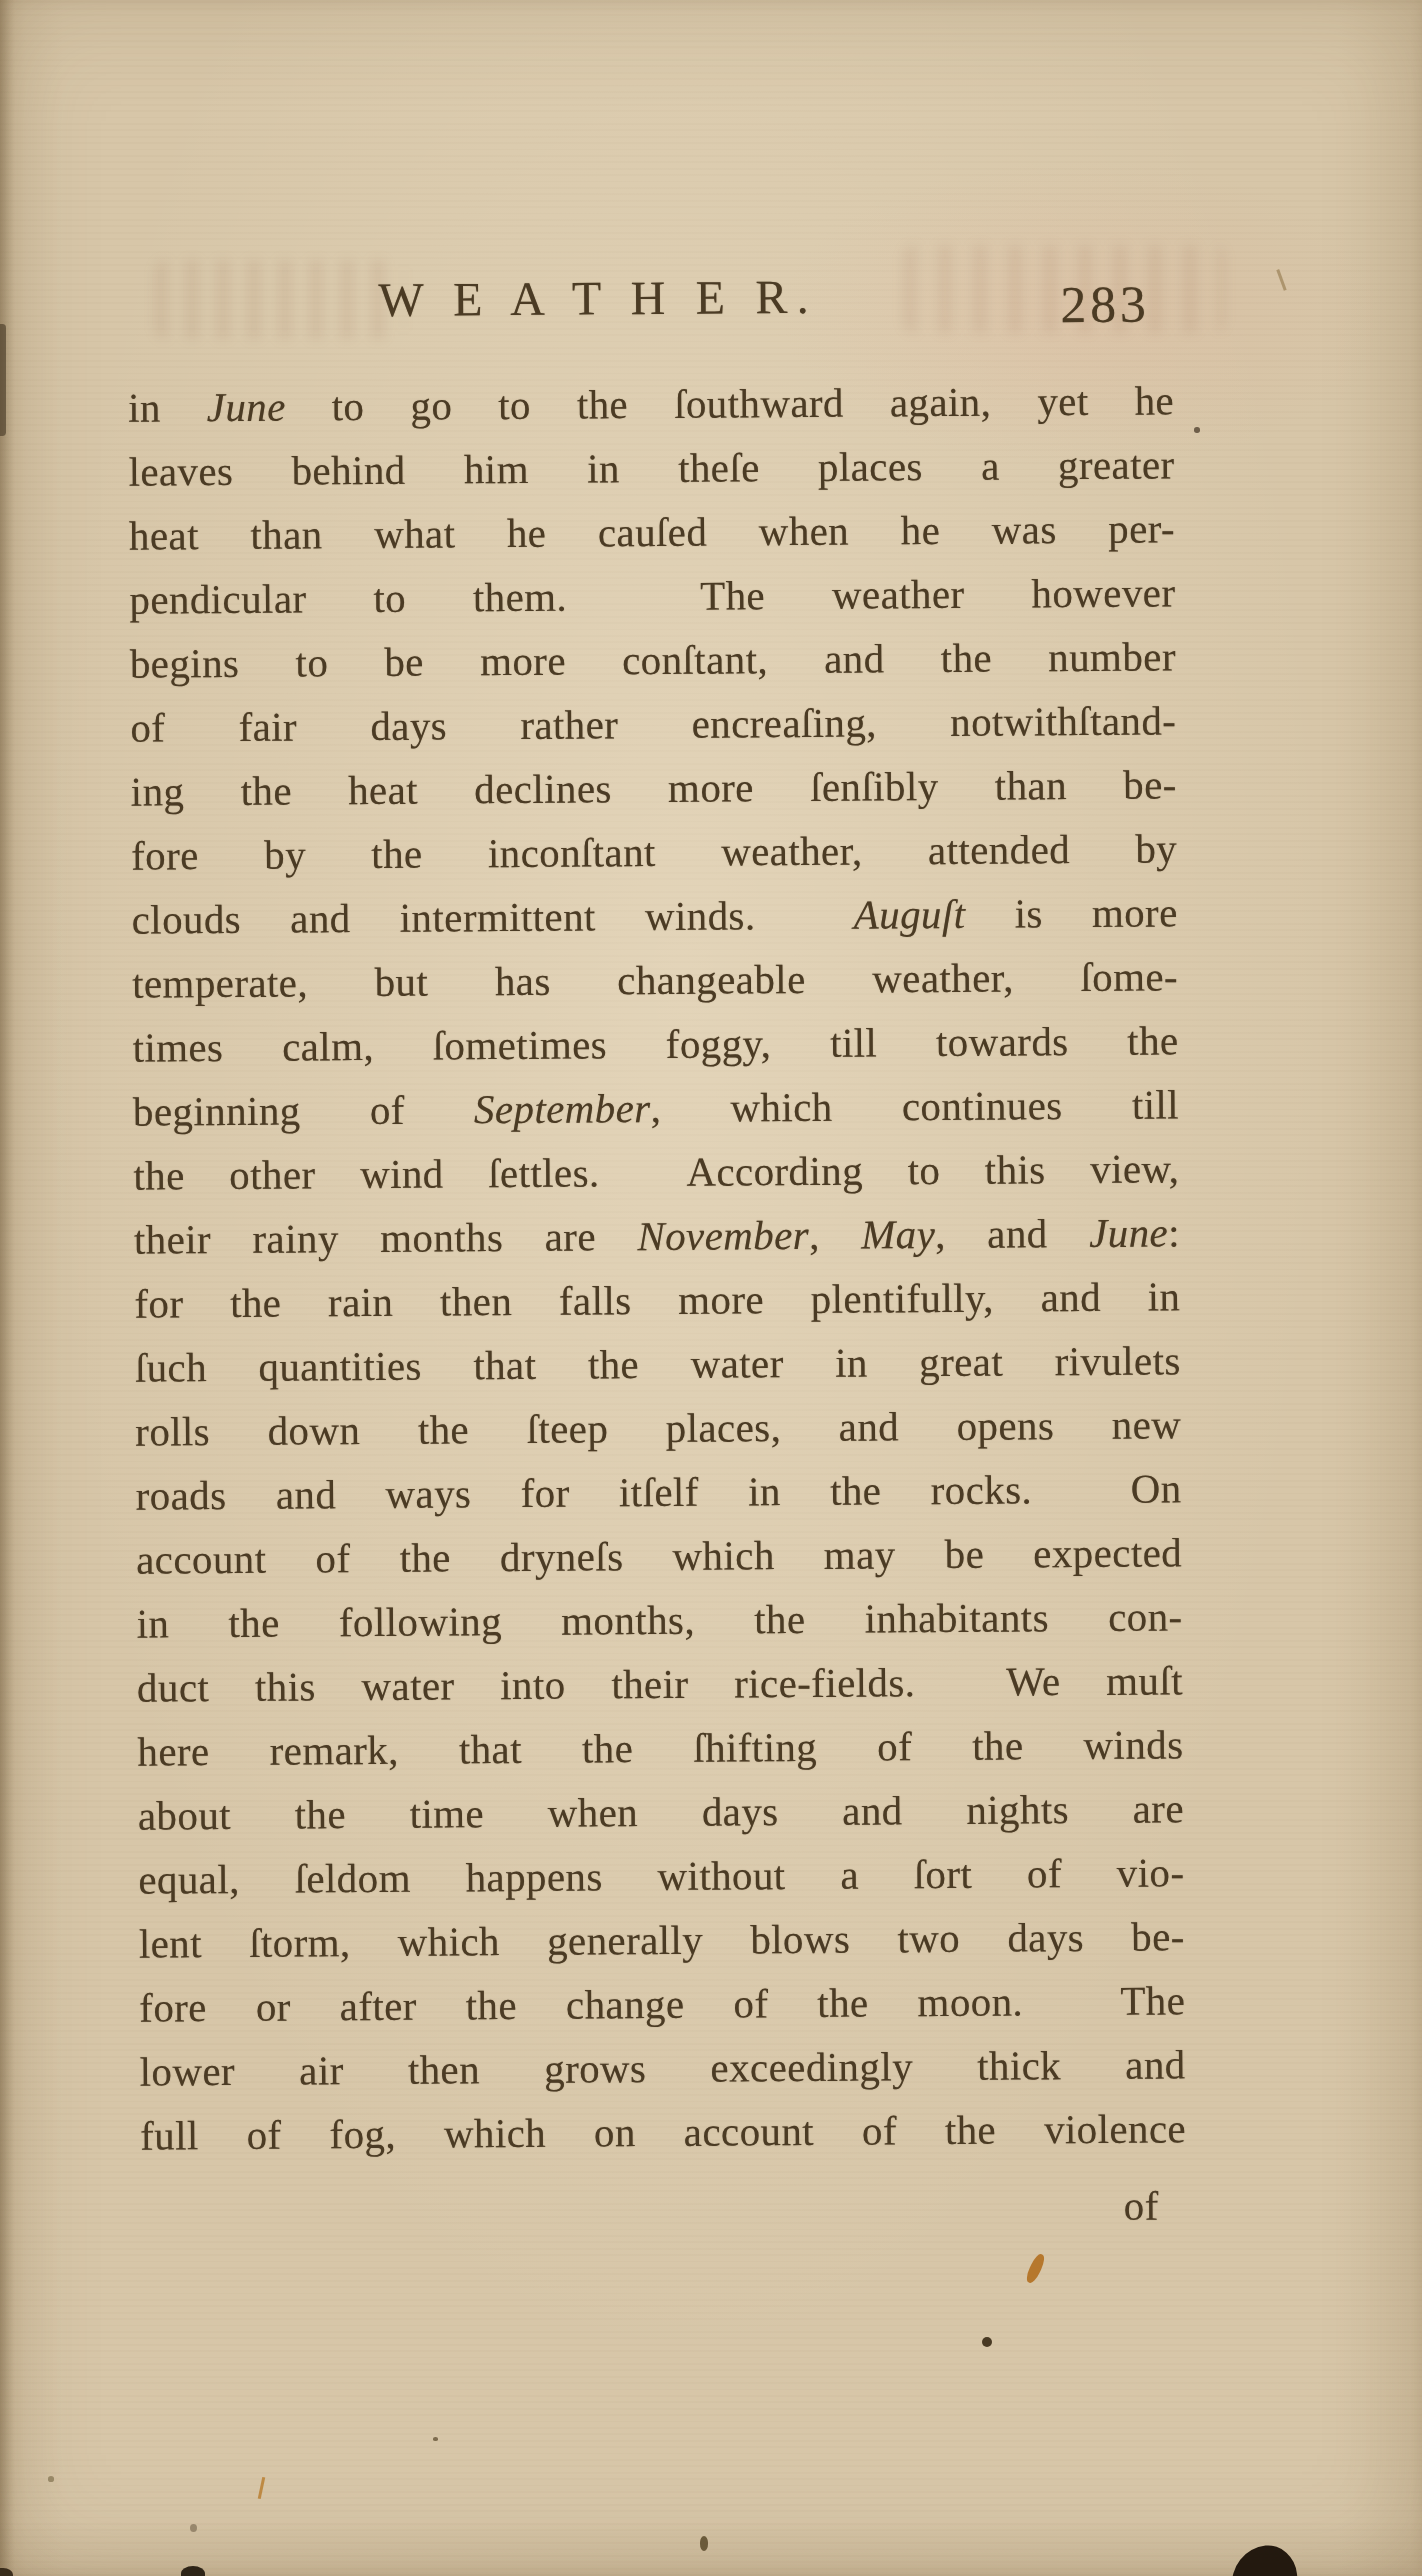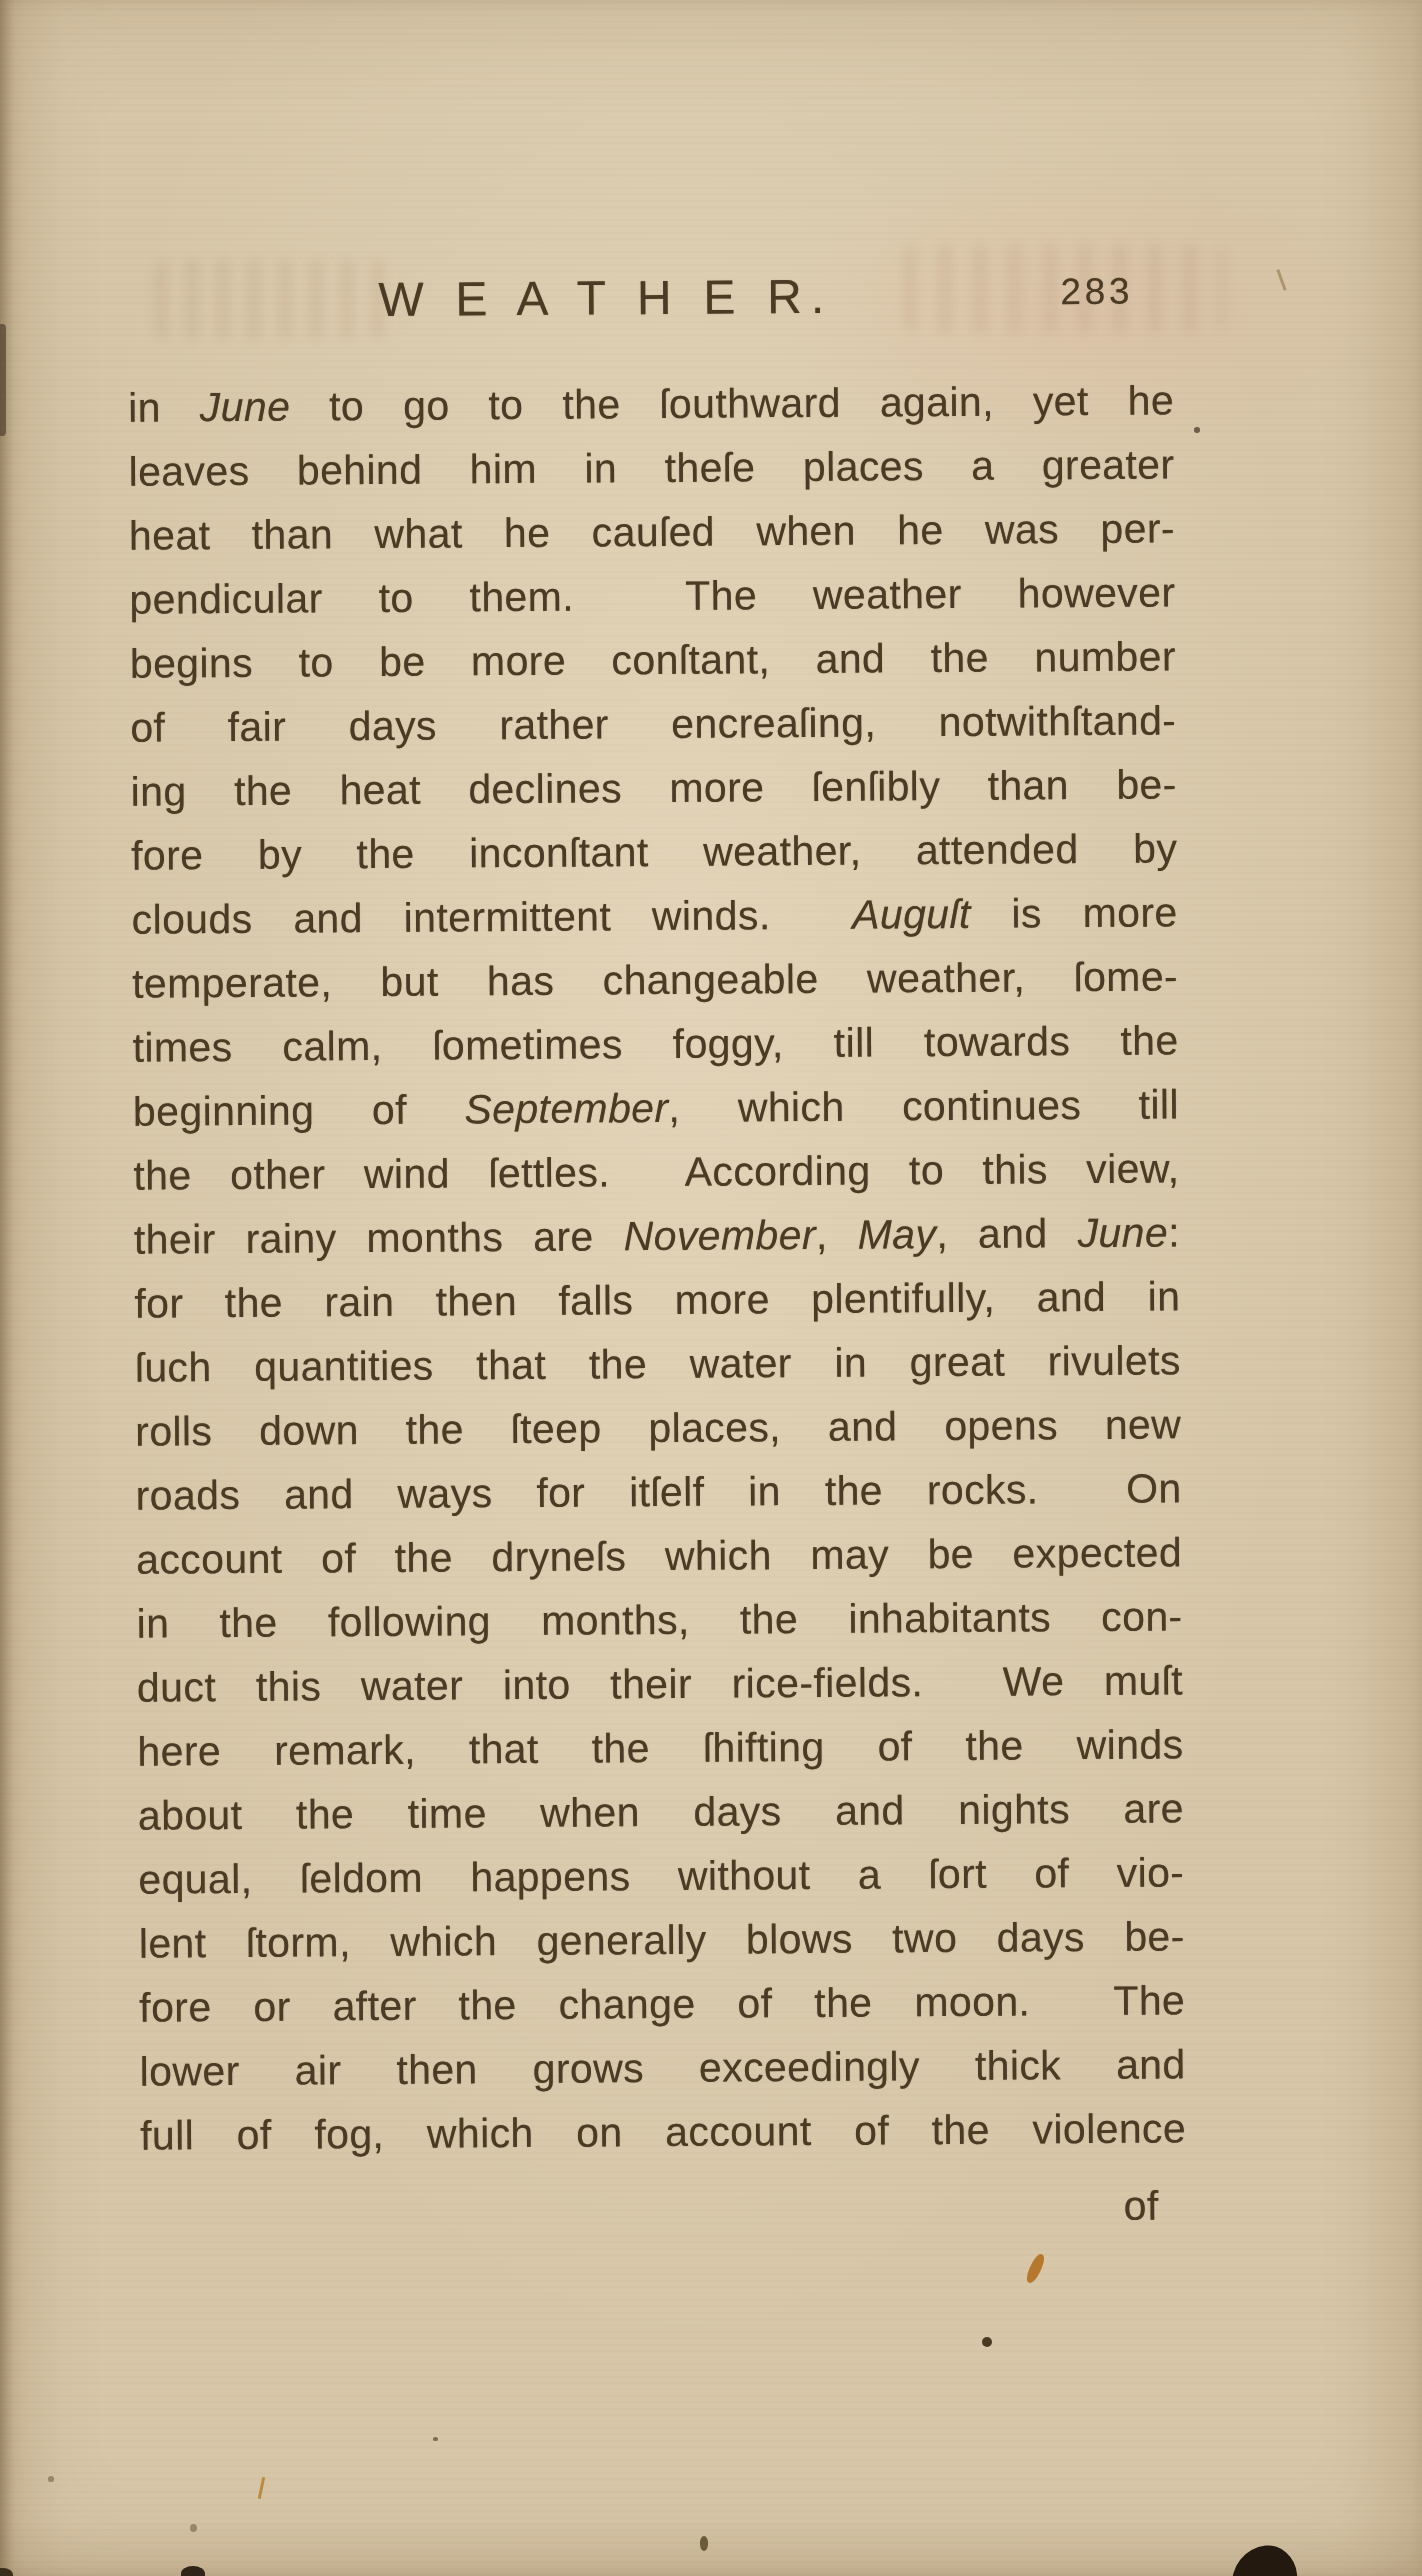--- a/index.html
+++ b/index.html
@@ -8,38 +8,38 @@
     width:1423px;height:2576px;
     margin:0 auto;
     overflow:hidden;
     background:
       radial-gradient(ellipse at 48% 38%, rgba(255,245,224,0.30), rgba(255,245,224,0) 62%),
       linear-gradient(90deg, rgba(130,102,62,0.20) 0px, rgba(130,102,62,0.05) 26px, rgba(130,102,62,0) 64px, rgba(130,102,62,0) 94%, rgba(140,112,72,0.10) 100%),
       linear-gradient(0deg, rgba(120,92,55,0.10) 0px, rgba(120,92,55,0) 55px),
       repeating-linear-gradient(0deg, rgba(118,94,58,0.030) 0px, rgba(118,94,58,0.030) 1.8px, rgba(118,94,58,0) 1.8px, rgba(118,94,58,0) 6.4px),
       var(--paper,#d7c6a8);
     box-shadow: inset 0 0 101px rgba(110,85,50,0.22), inset 0 0 13px rgba(110,85,50,0.14);
-    font-family:Liberation Sans, sans-serif;
+    font-family:Liberation Serif, serif;
     color:var(--ink,#4b3b24);
   }
   .tint-rose{position:absolute;left:774px;top:157px;width:626px;height:313px;
     background:radial-gradient(ellipse at center, rgba(228,158,138,0.14), rgba(228,158,138,0) 70%);pointer-events:none;}
   .showthrough{position:absolute;filter:blur(5.5px);pointer-events:none;border-radius:11px;}
   .st-left{left:155px;top:260px;width:249px;height:79px;
     background:repeating-linear-gradient(90deg, rgba(152,106,82,0.13) 0 12px, rgba(152,106,82,0) 12px 31px);}
   .st-right{left:903px;top:245px;width:322px;height:88px;
     background:repeating-linear-gradient(90deg, rgba(152,106,82,0.11) 0 14px, rgba(152,106,82,0) 14px 35px);}
   .print-area{position:absolute;left:0;top:0;width:100%;height:100%;
     transform:rotate(-0.4deg);transform-origin:663px 1253px;
     text-shadow:0 0 0.9px rgba(75,59,36,0.55);}
   .running-head{position:absolute;left:0;top:0;width:100%;}
   .head-title{position:absolute;left:385px;top:274px;
     font-size:48px;letter-spacing:9.2px;line-height:1;}
-  .head-page{position:absolute;left:1067px;top:276px;
-    font-size:37px;letter-spacing:3.7px;line-height:1;}
+  .head-page{position:absolute;left:1067px;top:282px;
+    font-size:52px;letter-spacing:3.7px;line-height:1;}
   .body-text{position:absolute;left:134px;top:372px;width:1046px;
     font-size:41px;letter-spacing:0.4px;word-spacing:1.8px;}
   .line{height:64px;line-height:64px;text-align:justify;text-align-last:justify;}
   .line .it{font-style:italic;}
   .catchword-row{margin-top:13px;height:64px;line-height:64px;
     text-align:right;padding-right:28px;}
   
   .edge-left{position:absolute;left:0;top:0;width:14.7px;height:100%;
     background:linear-gradient(90deg, rgba(92,72,42,0.30), rgba(92,72,42,0.08) 65%, rgba(92,72,42,0));}
   .streak{position:absolute;left:0;top:324px;width:5.5px;height:112px;background:#4a3c28;opacity:.65;border-radius:0 3.7px 3.7px 0;}

